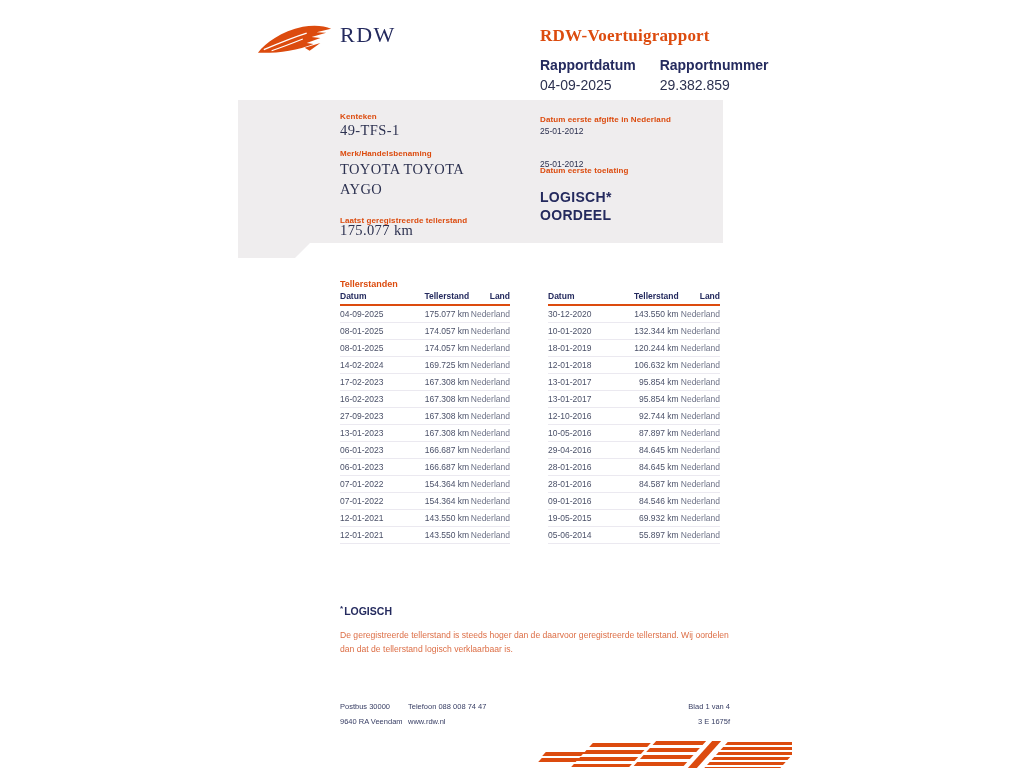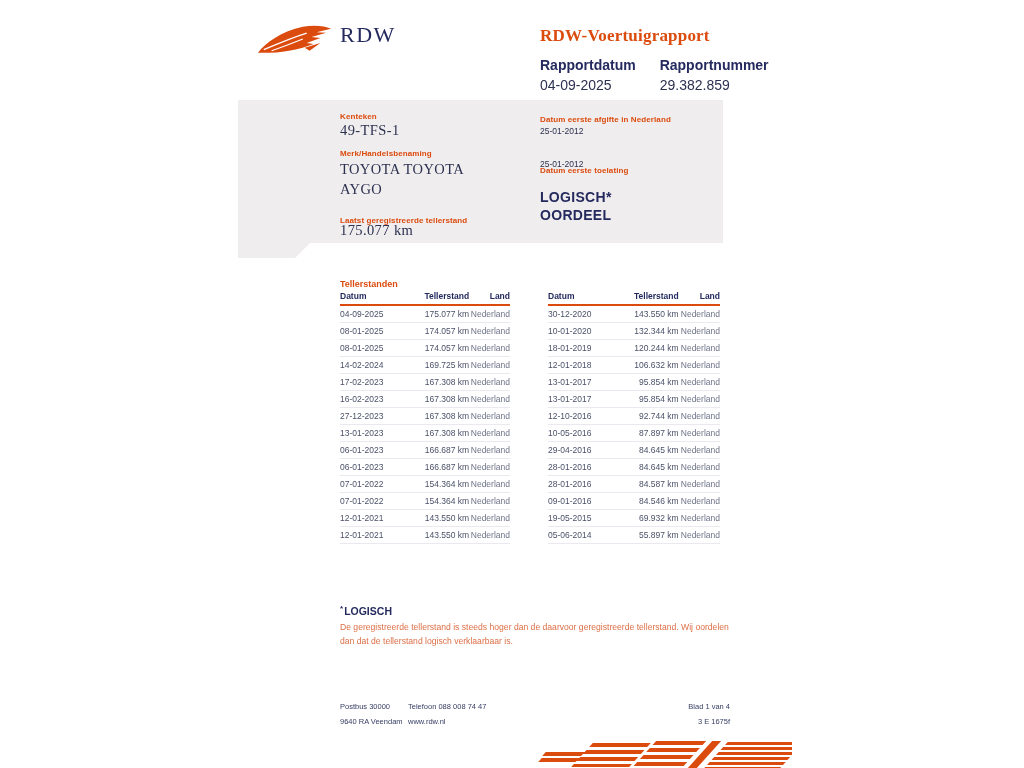--- a/index.html
+++ b/index.html
@@ -62,21 +62,21 @@
     border-bottom:2px solid var(--orange);padding:0 0 3px 0;}
   table.odo th.r, table.odo td.c-tellerstand, table.odo td.c-land{text-align:right;}
   table.odo td{font-size:8.5px;color:var(--cell);padding:3px 0;border-bottom:1px solid var(--rule);}
   table.odo td.c-land{color:var(--cell-light);}
   table.odo col.w-datum{width:42%;} table.odo col.w-tell{width:34%;} table.odo col.w-land{width:24%;}
 
   
   .footnote{position:absolute;left:340px;top:604px;width:392px;}
   .footnote-title{font-size:10.5px;font-weight:800;color:var(--navy);}
   .footnote-title .ast{font-size:8px;vertical-align:4px;margin-right:1px;}
-  .footnote-body{margin-top:4px;font-size:8.6px;line-height:13.5px;color:var(--orange-light);}
+  .footnote-body{margin-top:12px;font-size:8.6px;line-height:13.5px;color:var(--orange-light);}
 
   
   .footer{position:absolute;left:340px;top:702px;width:390px;font-size:7.5px;color:#3a4066;}
   .footer .row{display:flex;margin-bottom:6px;}
   .footer .c1{width:68px;}
   .footer .c2{flex:1;}
   .footer .c3{text-align:right;}
 
   
   .bottom-art{position:absolute;left:530px;top:741px;width:262px;height:27px;overflow:hidden;}
@@ -189,21 +189,21 @@
           <td class="c-datum">17-02-2023</td>
           <td class="c-tellerstand">167.308 km</td>
           <td class="c-land">Nederland</td>
         </tr>
         <tr>
           <td class="c-datum">16-02-2023</td>
           <td class="c-tellerstand">167.308 km</td>
           <td class="c-land">Nederland</td>
         </tr>
         <tr>
-          <td class="c-datum">27-12-2023</td>
+          <td class="c-datum">27-09-2023</td>
           <td class="c-tellerstand">167.308 km</td>
           <td class="c-land">Nederland</td>
         </tr>
         <tr>
           <td class="c-datum">13-01-2023</td>
           <td class="c-tellerstand">167.308 km</td>
           <td class="c-land">Nederland</td>
         </tr>
         <tr>
           <td class="c-datum">06-01-2023</td>

